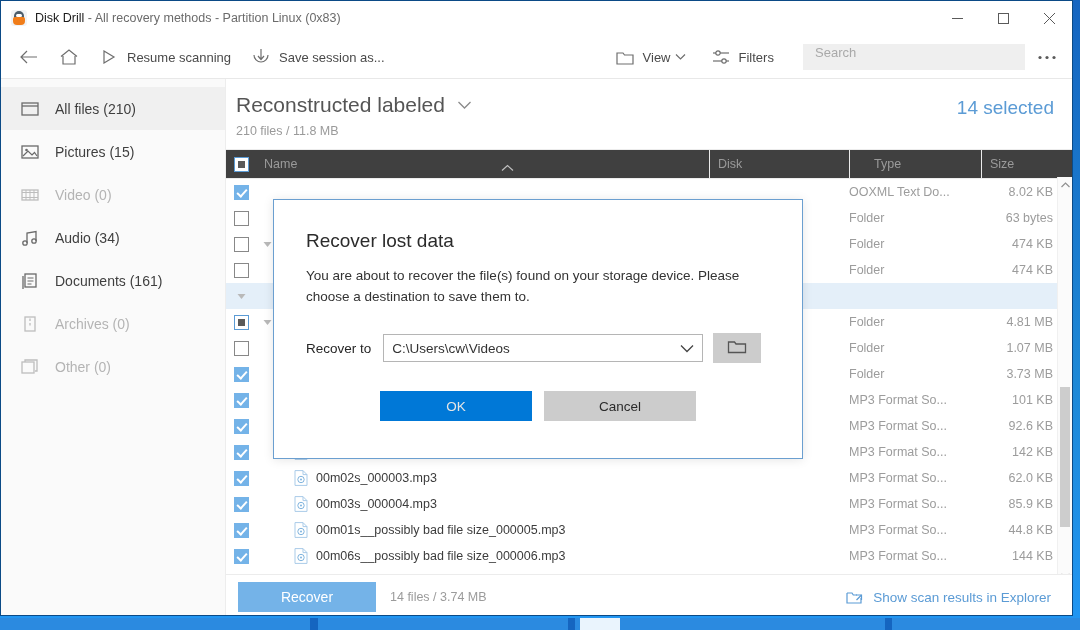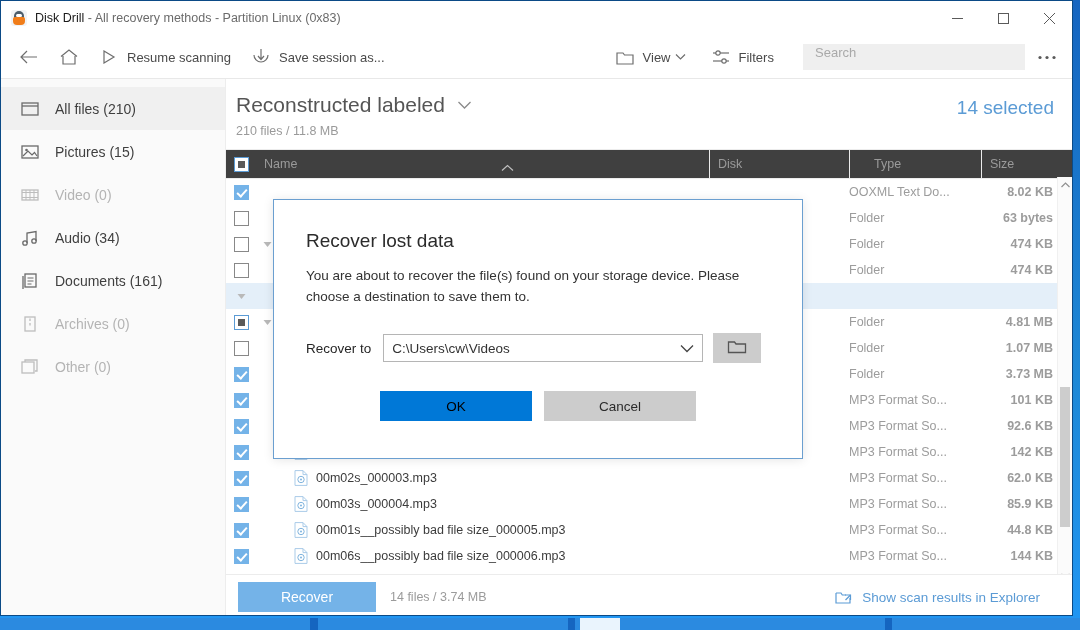--- a/index.html
+++ b/index.html
@@ -258,21 +258,21 @@
     display: flex;
     align-items: center;
     font-size: 12.5px;
     color: #6d6d6d;
   }
   .frow.sel-row { background: #e4eff9; }
   .frow .c-check { width: 30px; flex:none; display:flex; align-items:center; justify-content:center; }
   .frow .c-name { width: 445px; flex:none; display:flex; align-items:center; padding-left: 4px; box-sizing:border-box; color:#3c3c3c; }
   .frow .c-date { width: 140px; flex:none; padding-left: 8px; box-sizing:border-box; }
   .frow .c-type { width: 132px; flex:none; padding-left: 8px; box-sizing:border-box; color:#9c9c9c; }
-  .frow .c-size { width: 90px; flex:none; text-align: right; padding-right: 10px; box-sizing:border-box; color:#9c9c9c;font-weight:bold; }
+  .frow .c-size { width: 90px; flex:none; text-align: right; padding-right: 10px; box-sizing:border-box; color:#9c9c9c; }
 
   .cb {
     width: 15px; height: 15px;
     border: 1px solid #888;
     background: #fff;
     box-sizing: border-box;
     display: inline-block;
     position: relative;
   }
   .cb.checked {
@@ -370,21 +370,21 @@
     align-items: center;
     justify-content: center;
   }
   .bottom-meta {
     margin-left: 14px;
     color: #9b9b9b;
     font-size: 12.5px;
   }
   .explorer-link {
     margin-left: auto;
-    margin-right: 32px;
+    margin-right: 21px;
     display: flex;
     align-items: center;
     color: #5b9bd5;
     font-size: 13.5px;
   }
   .explorer-link .ex-icon { margin-right: 10px; display:flex; color:#5b9bd5; }
 
   
   .modal-shield {
     position: absolute;
@@ -476,21 +476,21 @@
     margin: 28px 0 0 0;
     justify-content: center;
     gap: 12px;
   }
   .mbtn {
     width: 152px;
     height: 30px;
     display: flex; align-items: center; justify-content: center;
     font-size: 13.5px;
   }
-  .mbtn.primary { background: #0078d7; color: #000000; }
+  .mbtn.primary { background: #0078d7; color: #e5e5e5; }
   .mbtn.secondary { background: #cccccc; color: #2b2b2b; }
 </style>
 </head>
 <body>
 
 <div class="desktop"></div>
 
 <div class="window">
 
   <div class="titlebar">

